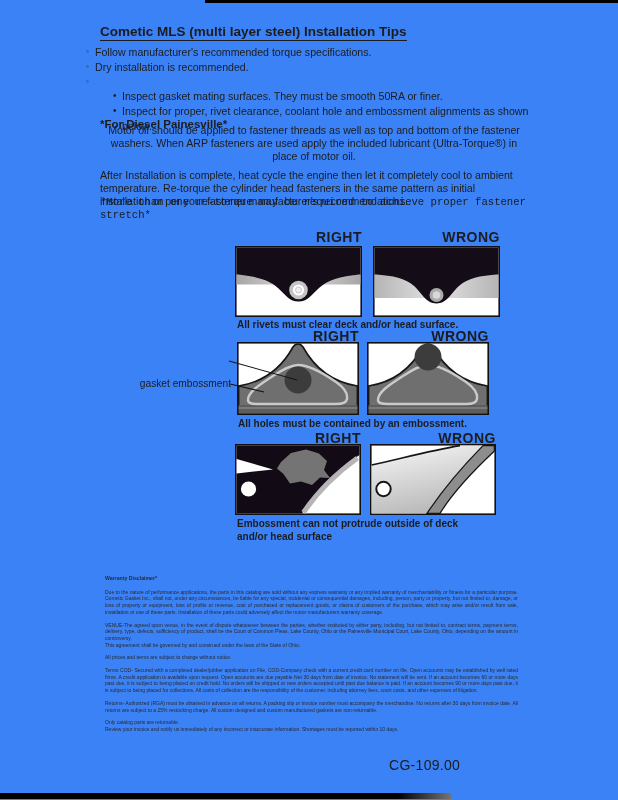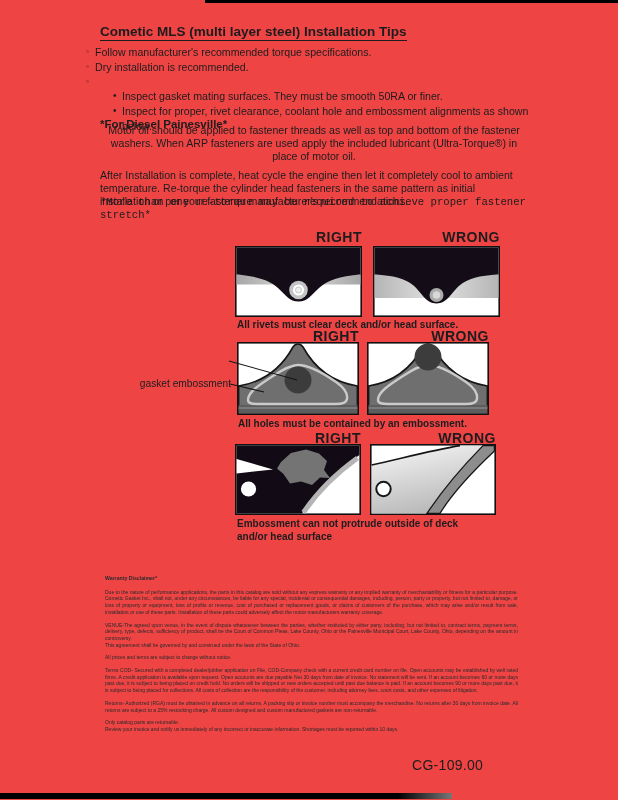--- a/index.html
+++ b/index.html
@@ -1,34 +1,34 @@
 <!DOCTYPE html>
 <html><head>
 <meta charset="utf-8">
 <style>
   html,body{margin:0;padding:0;background:#e8e8e8;}
-  .page{position:relative;width:618px;height:800px;background:#ef4444;overflow:hidden;
+  .page{position:relative;width:618px;height:800px;background:#3b82f6;overflow:hidden;
         font-family:"Liberation Sans",sans-serif;color:#1c1c1e;}
   .abs{position:absolute;}
   .title{font-size:13.5px;font-weight:bold;border-bottom:1.6px solid #1c1c1e;padding-bottom:1px;display:inline-block;}
   .body-text{font-size:10.6px;line-height:13.2px;}
   .bullets{font-size:10.6px;line-height:14.8px;}
   .b-row{display:flex;}
   .b-marker{width:9px;flex:0 0 9px;text-align:left;font-size:8px;line-height:14.8px;}
   .sub{margin-left:27px;}
   .sub .b-marker{font-size:10px;}
   .sec-head{font-size:11.5px;font-weight:bold;}
   .rw-label{font-size:14px;font-weight:bold;text-align:right;letter-spacing:0.5px;}
   .caption{font-size:10px;font-weight:600;line-height:13px;}
   .ann{font-size:10.2px;line-height:11.6px;text-align:right;}
   .preline{white-space:pre-line;}
   .legal{width:413px;font-size:5px;line-height:6.7px;text-align:justify;color:#2a2a2c;}
   .legal p{margin:0 0 6px 0;}
   .legal .lg-head{font-weight:bold;font-size:5.2px;margin-bottom:7px;}
-  .docnum{font-size:14px;letter-spacing:0.3px;margin-left:23px;}
+  .docnum{font-size:14px;letter-spacing:0.3px;}
   svg{display:block;}
 </style>
 </head>
 <body>
 
 <div class="page">
 
   <div class="abs" style="left:205px;top:0;width:413px;height:2.5px;background:#000;"></div>
   <div class="abs" style="left:0;top:793px;width:452px;height:6px;background:linear-gradient(to right,#000 0%,#000 88%,#777 100%);"></div>
 

